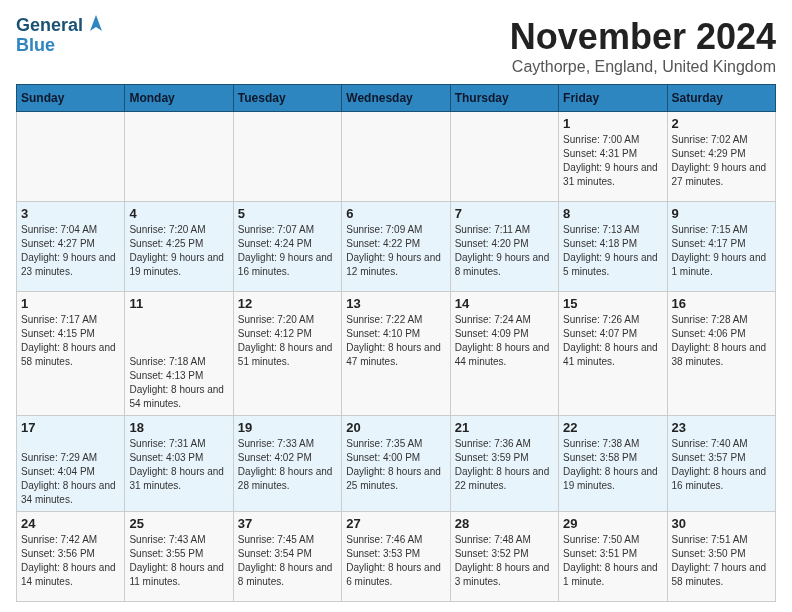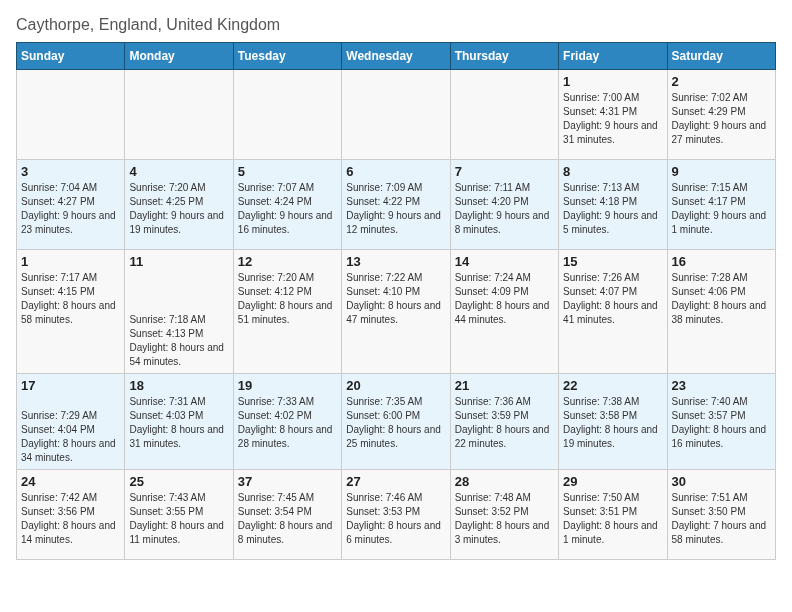--- a/index.html
+++ b/index.html
@@ -41,21 +41,21 @@
       font-size: 16px;
       color: #555;
     }
     table {
       width: 100%;
       border-collapse: collapse;
       table-layout: fixed;
     }
     thead th {
       background-color: #2e86c1;
-      color: #ffffff;
+      color: #0f172a;
       font-size: 12px;
       font-weight: bold;
       padding: 6px 4px;
       text-align: left;
       border: 1px solid #1a5276;
     }
     tbody td {
       vertical-align: top;
       border: 1px solid #ccc;
       padding: 4px;
@@ -81,21 +81,35 @@
       font-size: 10px;
     }
     .empty {
       background-color: #f8f8f8 !important;
     }
   </style>
 </head>
 <body>
 
 <div class="header">
+  <div class="logo">
+    <div style="display:flex;flex-direction:column;align-items:flex-start">
+      <div style="display:flex;align-items:center">
+        <span class="logo-text">
+          <span>General</span>
+        </span>
+        <svg width="22" height="22" viewBox="0 0 22 22" style="margin-left:2px;margin-top:-4px">
+          <polygon points="5,18 11,2 17,18 11,14" fill="#2e86c1"></polygon>
+        </svg>
+      </div>
+      <span class="logo-text" style="color:#2e86c1;font-size:18px;font-weight:bold;">Blue</span>
+    </div>
+  </div>
   <div class="title-section">
+    <div class="month-title">November 2024</div>
     <div class="location">Caythorpe, England, United Kingdom</div>
   </div>
 </div>
 
 <table>
   <thead>
     <tr>
     <th>Sunday</th>
         <th>Monday</th>
         <th>Tuesday</th>
@@ -228,21 +242,21 @@
         </td>
         <td>
           <span class="day-num">19</span>
           <div class="day-info" style="white-space: pre-line;">Sunrise: 7:33 AM
 Sunset: 4:02 PM
 Daylight: 8 hours and 28 minutes.</div>
         </td>
         <td>
           <span class="day-num">20</span>
           <div class="day-info" style="white-space: pre-line;">Sunrise: 7:35 AM
-Sunset: 6:00 PM
+Sunset: 4:00 PM
 Daylight: 8 hours and 25 minutes.</div>
         </td>
         <td>
           <span class="day-num">21</span>
           <div class="day-info" style="white-space: pre-line;">Sunrise: 7:36 AM
 Sunset: 3:59 PM
 Daylight: 8 hours and 22 minutes.</div>
         </td>
         <td>
           <span class="day-num">22</span>

